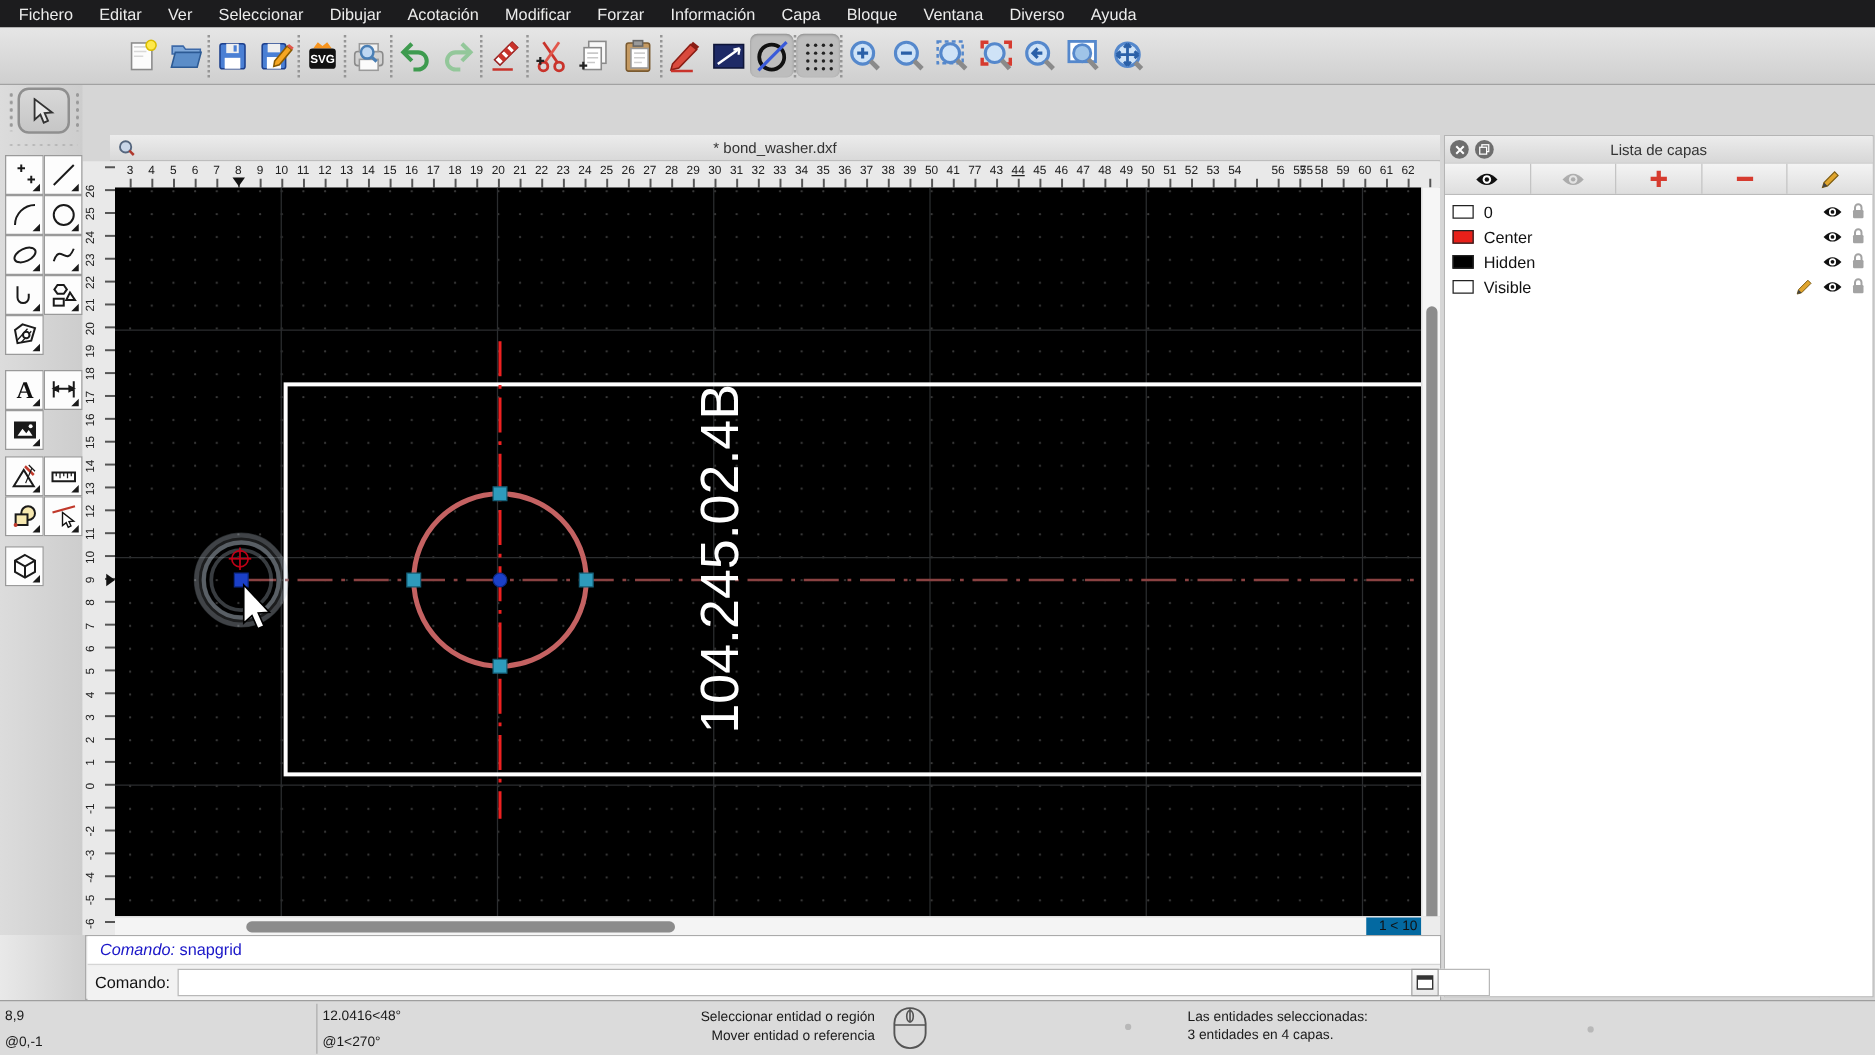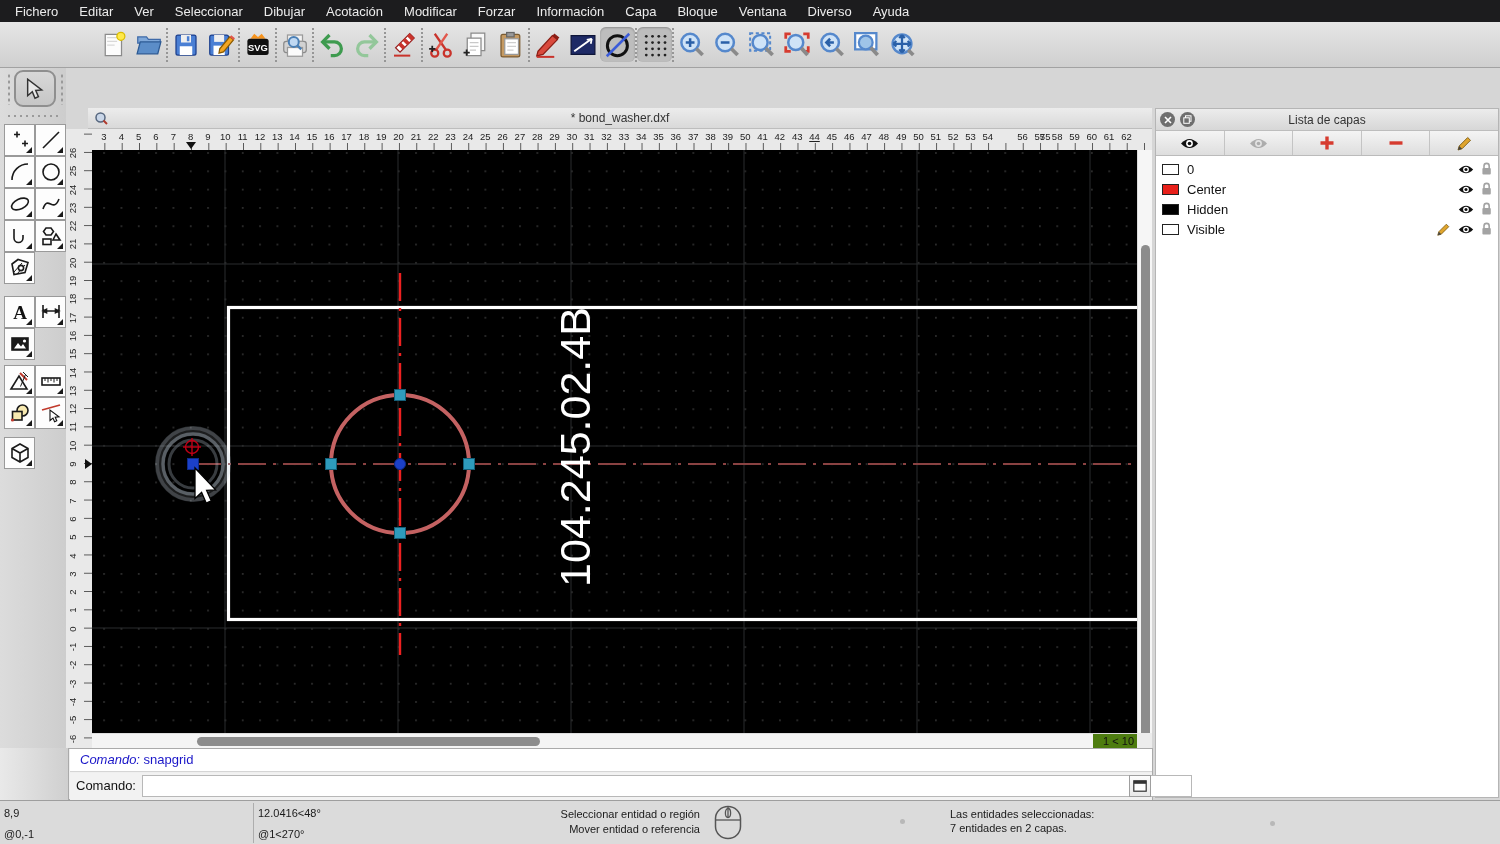--- a/index.html
+++ b/index.html
@@ -41,21 +41,21 @@
   .vnum { position:absolute; left:1px; width:16px; height:16px; text-align:center; font-size:9.5px; color:#222; transform:rotate(-90deg); }
   #hmarker { position:absolute; top:13px; border-top:7px solid #111; border-left:5px solid transparent; border-right:5px solid transparent; }
   #vmarker { position:absolute; right:0; border-right:0; border-left:7px solid #111; border-top:5px solid transparent; border-bottom:5px solid transparent; }
 
   
   #canvas { left:92px; top:150px; width:1045px; height:583px; background:#000; }
 
   
   #hscroll-row { left:92px; top:733px; width:1045px; height:15px; background:#F4F4F4; border-top:1px solid #DDD; }
   #hscroll-thumb { position:absolute; left:105px; top:3px; width:343px; height:9px; border-radius:5px; background:#8C8C8C; }
-  #zoom-indicator { position:absolute; right:0; top:0; width:44px; height:20px; background:#4d7c0f; font-size:11px; color:#111; text-align:right; padding-right:3px; line-height:15px; }
+  #zoom-indicator { position:absolute; right:0; top:0; width:44px; height:20px; background:#0369a1; font-size:11px; color:#111; text-align:right; padding-right:3px; line-height:15px; }
   #vscroll { left:1137px; top:150px; width:15px; height:583px; background:#F6F6F6; border-left:1px solid #DDD; }
   #vscroll-thumb { position:absolute; left:3px; top:95px; width:9px; height:558px; border-radius:5px; background:#8C8C8C; height:558px; }
   #scroll-corner { left:1137px; top:733px; width:15px; height:15px; background:#ECECEC; }
 
   
   #dockcol { left:1455px; top:108px; width:45px; height:690px; background:linear-gradient(90deg,#EDEDED,#D2D2D2); border-left:1px solid #BBB; }
   .dockbtn { position:absolute; left:4px; width:38px; height:36px; display:flex; align-items:center; justify-content:center; border-radius:6px; }
   .dockbtn.pressed { background:#C0C0C0; box-shadow:inset 0 1px 2px rgba(0,0,0,.25); }
 
   
@@ -359,21 +359,21 @@
       <span class="hnum" style="left: 505.57px;">32</span>
       <span class="hnum" style="left: 522.9px;">33</span>
       <span class="hnum" style="left: 540.23px;">34</span>
       <span class="hnum" style="left: 557.56px;">35</span>
       <span class="hnum" style="left: 574.89px;">36</span>
       <span class="hnum" style="left: 592.22px;">37</span>
       <span class="hnum" style="left: 609.55px;">38</span>
       <span class="hnum" style="left: 626.88px;">39</span>
       <span class="hnum" style="left: 644.21px;">50</span>
       <span class="hnum" style="left: 661.54px;">41</span>
-      <span class="hnum" style="left: 678.87px;">42</span>
+      <span class="hnum" style="left: 678.87px;">77</span>
       <span class="hnum" style="left: 696.2px;">43</span>
       <span class="hnum" style="left: 713.53px; text-decoration: underline;">44</span>
       <span class="hnum" style="left: 730.86px;">45</span>
       <span class="hnum" style="left: 748.19px;">46</span>
       <span class="hnum" style="left: 765.52px;">47</span>
       <span class="hnum" style="left: 782.85px;">48</span>
       <span class="hnum" style="left: 800.18px;">49</span>
       <span class="hnum" style="left: 817.51px;">50</span>
       <span class="hnum" style="left: 834.84px;">51</span>
       <span class="hnum" style="left: 852.17px;">52</span>
@@ -709,21 +709,21 @@
     <div class="sb sb-right" style="left:500px;top:7px;width:200px;">Seleccionar entidad o región</div>
     <div class="sb sb-right" style="left:500px;top:22px;width:200px;">Mover entidad o referencia</div>
     <svg class="sb" style="left:714px;top:4px;" width="28" height="35" viewBox="0 0 28 35">
       <rect x="1.5" y="1.5" width="25" height="32" rx="12.5" ry="12" fill="none" stroke="#555" stroke-width="1.5"></rect>
       <line x1="14" y1="1.5" x2="14" y2="13" stroke="#555" stroke-width="1.3"></line>
       <line x1="2" y1="15" x2="26" y2="15" stroke="#555" stroke-width="1.3"></line>
       <ellipse cx="14" cy="8" rx="2.6" ry="4.5" fill="none" stroke="#555" stroke-width="1.3"></ellipse>
     </svg>
     <div class="sb-dot" style="left:900px;top:18px;"></div>
     <div class="sb" style="left:950px;top:7px;">Las entidades seleccionadas:</div>
-    <div class="sb" style="left:950px;top:21px;">7 entidades en 2 capas.</div>
+    <div class="sb" style="left:950px;top:21px;">3 entidades en 4 capas.</div>
     <div class="sb-dot" style="left:1270px;top:20px;"></div>
   </div>
 
 <div class="ptool" style="left: 4px; top: 124px;">
       <svg width="24" height="24" viewBox="0 0 24 24" stroke="#1a1a1a" stroke-width="1.6" fill="none">
         <path d="M6 6.5h6M9 3.5v6"></path>
         <path d="M14 15.5h6M17 12.5v6"></path>
       </svg>
     </div>
     <div class="ptool" style="left: 35px; top: 124px;">

